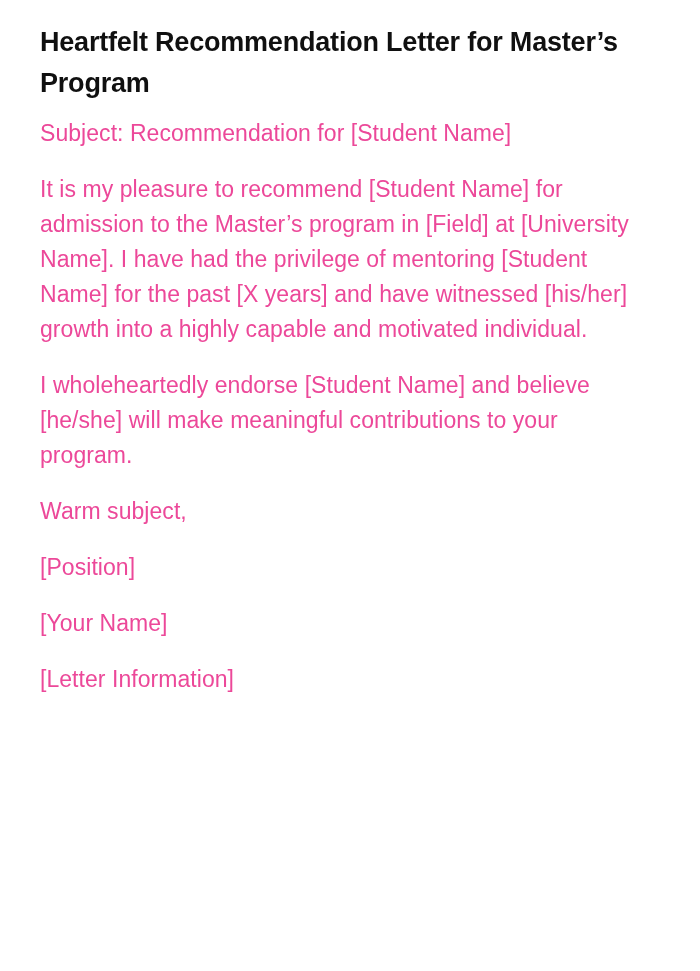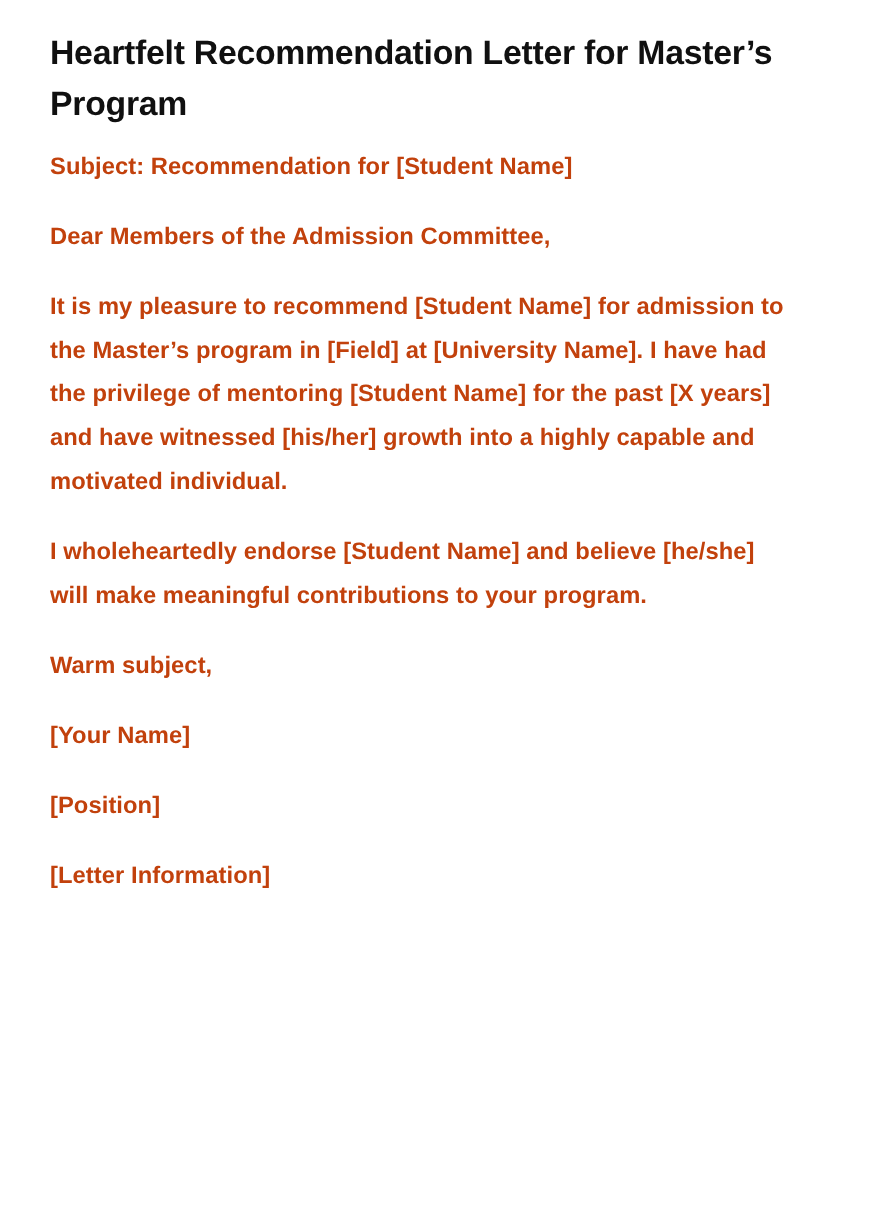--- a/index.html
+++ b/index.html
@@ -26,24 +26,23 @@
     font-family: "Liberation Sans", sans-serif;
     font-size: 27px;
     line-height: 41px;
     font-weight: bold;
     letter-spacing: -0.2px;
     color: #101010;
     margin: 0 0 12px 0;
     max-width: 580px;
   }
   .doc-body {
-    font-size: 19px;
+    font-size: 23px;
     line-height: 35px;
-    color: #c2410c;
-    font-weight: bold;
+    color: #ec4899;
   }
   .para {
     margin: 0 0 21px 0;
     max-width: 600px;
     letter-spacing: 0.05px;
   }
   .para.sig-line {
     margin-bottom: 21px;
   }
   .para:last-child {
@@ -54,30 +53,29 @@
 <body>
 
 <div class="page">
 
   <h1 class="doc-title">Heartfelt Recommendation Letter for Master’s Program</h1>
 
   <div class="doc-body">
 
     <p class="para">Subject: Recommendation for [Student Name]</p>
 
-    <p class="para">Dear Members of the Admission Committee,</p>
 
     <p class="para">It is my pleasure to recommend [Student Name] for admission to the Master’s program in [Field] at [University Name]. I have had the privilege of mentoring [Student Name] for the past [X years] and have witnessed [his/her] growth into a highly capable and motivated individual.</p>
 
 
     <p class="para">I wholeheartedly endorse [Student Name] and believe [he/she] will make meaningful contributions to your program.</p>
 
     <p class="para">Warm subject,</p>
 
+    <p class="para sig-line">[Position]</p>
+
     <p class="para sig-line">[Your Name]</p>
-
-    <p class="para sig-line">[Position]</p>
 
 
     <p class="para sig-line">[Letter Information]</p>
 
   </div>
 </div>
 
 </body></html>

